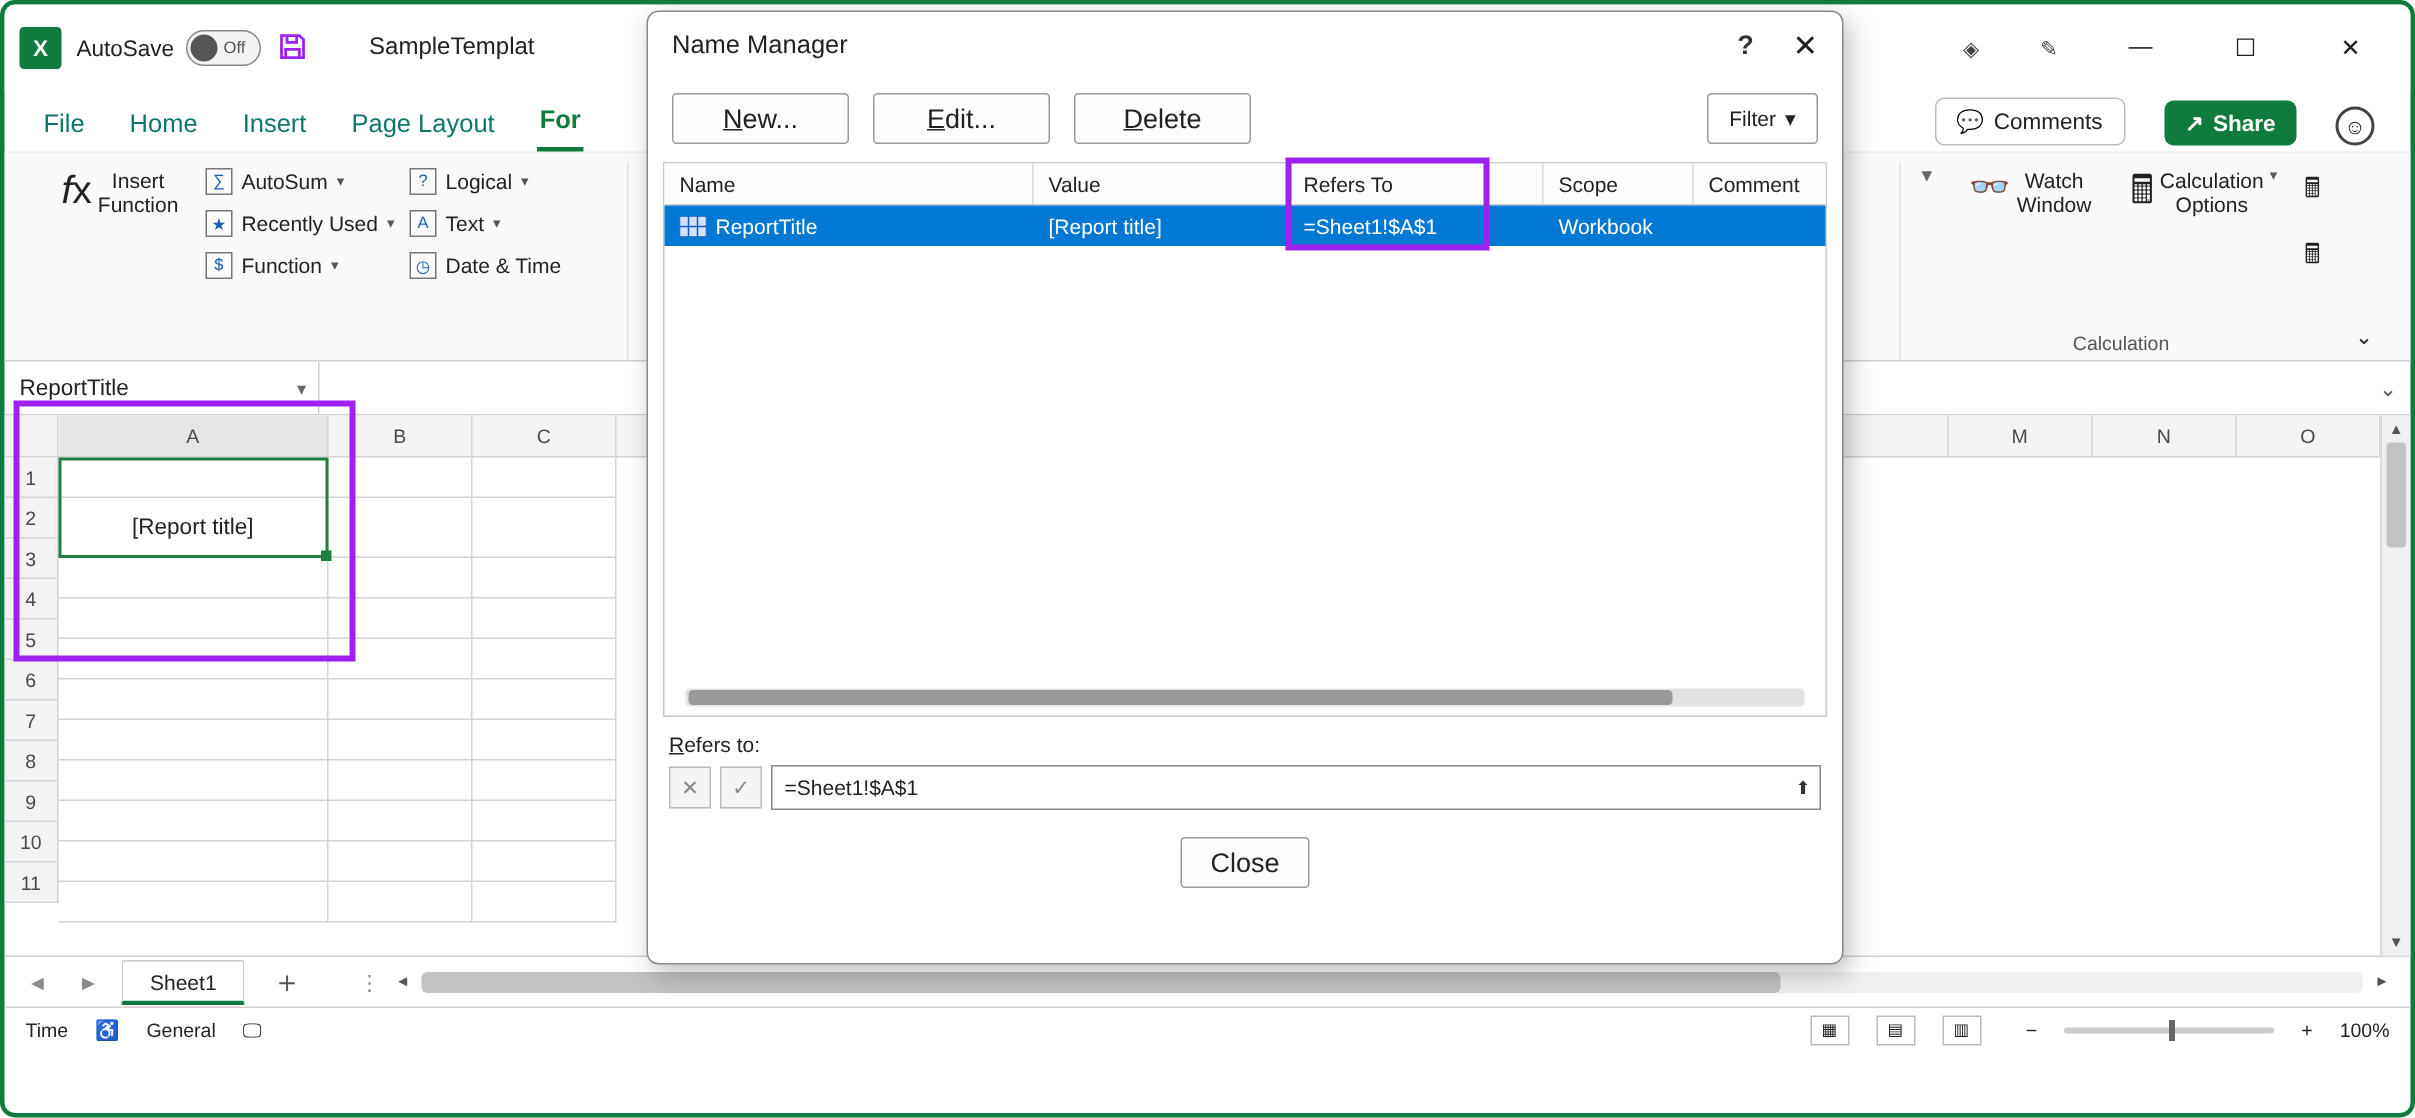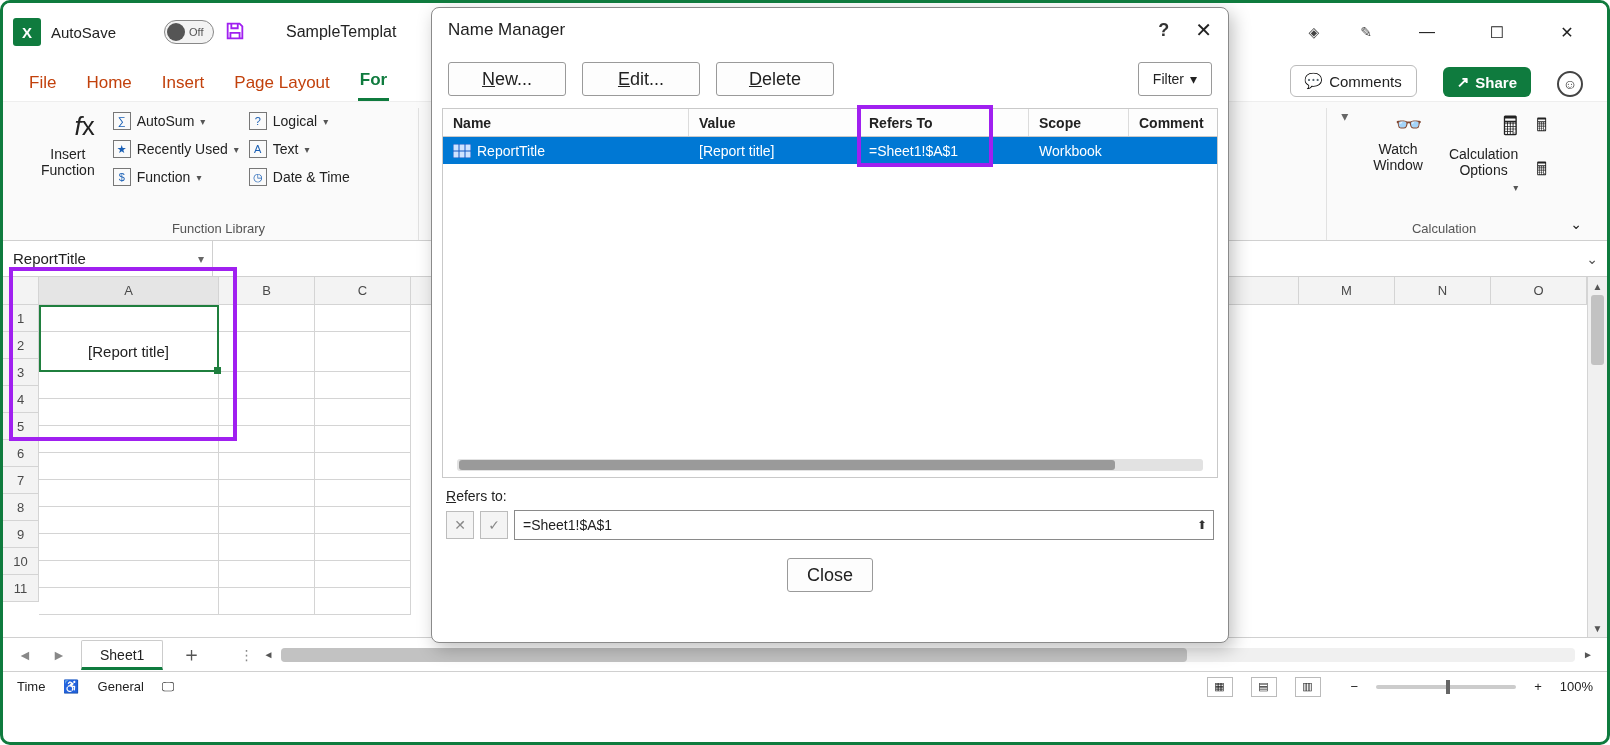--- a/index.html
+++ b/index.html
@@ -21,46 +21,46 @@
     position:relative; overflow:hidden; background:#fff;
   }
 
   
   .titlebar {
     height:58px; display:flex; align-items:center; padding:0 10px; gap:10px;
     background:#fff;
   }
   .app-icon { width:28px; height:28px; background:var(--excel-green); border-radius:3px; display:flex; align-items:center; justify-content:center; color:#fff; font-weight:bold; font-size:15px;}
   .autosave { display:flex; align-items:center; gap:8px; font-size:15px; }
-  .toggle { width:50px; height:24px; border:1px solid #888; border-radius:12px; display:flex; align-items:center; padding:2px; gap:4px; background:#f3f3f3;margin-left:40px;}
+  .toggle { width:50px; height:24px; border:1px solid #888; border-radius:12px; display:flex; align-items:center; padding:2px; gap:4px; background:#f3f3f3;}
   .toggle .knob{ width:18px; height:18px; border-radius:50%; background:#555;}
   .toggle .lbl{ font-size:11px; color:#555;}
   .save-icon svg { width:22px; height:22px; stroke:#a020f0; fill:none; stroke-width:2;}
   .win-title { font-size:16px; margin-left:30px; }
   .title-spacer{flex:1;}
   .title-right { display:flex; align-items:center; gap:30px; margin-right:10px;}
   .title-right .ico { width:22px; height:22px; display:flex; align-items:center; justify-content:center; color:#444;}
   .winbtn { width:40px; height:30px; display:flex; align-items:center; justify-content:center; font-size:16px;}
 
   
   .tabs { height:40px; display:flex; align-items:flex-end; gap:26px; padding:0 24px; font-size:17px;}
-  .tabs .tab { padding:4px 2px 8px; cursor:pointer; color:#c2410c;}
+  .tabs .tab { padding:4px 2px 8px; cursor:pointer; color:#0f766e;}
   .tabs .tab.active { color:var(--excel-green); border-bottom:3px solid var(--excel-green); font-weight:600;}
   .tabs-spacer{flex:1;}
   .comments-btn, .share-btn { display:flex; align-items:center; gap:6px; padding:6px 14px; border:1px solid #bbb; border-radius:6px; font-size:15px; margin-bottom:4px;}
   .share-btn { background:var(--excel-green); color:#fff; border:none; font-weight:600;}
   .smiley { width:26px; height:26px; border:2px solid #444; border-radius:50%; display:flex; align-items:center; justify-content:center; font-size:14px; margin-bottom:4px;}
 
   
   .ribbon { height:140px; display:flex; border-top:1px solid #eee; border-bottom:1px solid var(--light-border); padding:6px 16px 0; background:#fafafa;}
   .rgroup { padding:0 14px; border-right:1px solid #e1e1e1; display:flex; flex-direction:column; }
   .rgroup:last-child{border-right:none;}
   .rgroup .body { flex:1; display:flex; gap:10px; align-items:flex-start;}
   .rgroup .label { text-align:center; font-size:13px; color:#555; padding:4px 0;}
-  .bigbtn { display:flex; flex-direction:column; align-items:flex-end; gap:4px; padding:4px 8px; font-size:14px; line-height:1.15;}
+  .bigbtn { display:flex; flex-direction:row; align-items:flex-start; gap:4px; padding:4px 8px; font-size:14px; line-height:1.15;}
   .bigbtn .icn { font-size:26px; }
   .smbtns { display:flex; flex-direction:column; gap:10px; padding-top:4px;}
   .smbtn { display:flex; align-items:center; gap:6px; font-size:14px; white-space:nowrap;}
   .smbtn .icn { width:18px; height:18px; border:1px solid #777; display:flex; align-items:center; justify-content:center; font-size:11px; color:#1a5fb4;}
   .caret::after{ content:" \25BE"; font-size:10px; color:#555;}
 
   
   .fbar { height:36px; display:flex; align-items:stretch; border-bottom:1px solid var(--light-border);}
   .namebox { width:210px; display:flex; align-items:center; padding:0 10px; border-right:1px solid var(--light-border); font-size:15px; position:relative;}
   .namebox .dd { position:absolute; right:8px; color:#666; font-size:12px;}
@@ -118,21 +118,21 @@
   .dlg-title .spacer{flex:1;}
   .dlg-title .help{ font-size:18px; font-weight:bold; margin-right:26px; color:#333;}
   .dlg-title .close{ font-size:20px; color:#222; cursor:pointer;}
   .dlg-toolbar { display:flex; gap:16px; padding:10px 16px 12px; align-items:center;}
   .dlg-btn { min-width:118px; height:34px; border:1px solid var(--btn-border); background:#fdfdfd; border-radius:3px; display:flex; align-items:center; justify-content:center; font-size:18px;}
   .dlg-btn .ul{ text-decoration:underline;}
   .dlg-toolbar .spacer{flex:1;}
   .dlg-filter { height:34px; padding:0 14px; border:1px solid var(--btn-border); border-radius:3px; display:flex; align-items:center; gap:6px; font-size:14px;}
   .dlg-list { margin:0 10px; border:1px solid #c9c9c9; height:370px; display:flex; flex-direction:column; position:relative;}
   .dlg-head { height:28px; display:flex; background:#fdfdfd; border-bottom:1px solid #c9c9c9; font-size:14px;}
-  .dlg-head div { padding:4px 10px; border-right:1px solid #dcdcdc; display:flex; align-items:center;font-weight:bold;}
+  .dlg-head div { padding:4px 10px; border-right:1px solid #dcdcdc; display:flex; align-items:center;}
   .c-name{width:246px;} .c-value{width:170px;} .c-refers{width:170px;} .c-scope{width:100px;} .c-comment{flex:1; border-right:none !important;}
   .dlg-row { height:27px; display:flex; background:var(--selection-blue); color:#fff; font-size:14px;}
   .dlg-row div { padding:3px 10px; display:flex; align-items:center; gap:6px;}
   .rng-icon { width:18px; height:14px; display:inline-flex;}
   .rng-icon svg{ width:18px; height:14px;}
   .dlg-hscroll{ position:absolute; left:14px; right:14px; bottom:6px; height:12px; background:#e2e2e2; border-radius:3px;}
   .dlg-hscroll .thumb{ position:absolute; left:2px; top:1px; bottom:1px; width:88%; background:#9a9a9a; border-radius:3px;}
   .dlg-refers { padding:10px 14px 6px; font-size:14px;}
   .dlg-refbox { display:flex; align-items:center; gap:6px; padding:0 14px 12px;}
   .sqbtn { width:28px; height:28px; border:1px solid #bcbcbc; display:flex; align-items:center; justify-content:center; color:#888; background:#f4f4f4;}
@@ -221,21 +221,20 @@
         <div class="smbtn caret">
             <span class="icn">A</span>
             <span>Text</span>
           </div>
         <div class="smbtn">
             <span class="icn">◷</span>
             <span>Date &amp; Time</span>
           </div>
       </div>
     </div>
-    <div class="label">Function Library</div>
   </div>
 
   <div style="flex:1"></div>
 
   <div class="rgroup" style="border-left:1px solid #e1e1e1; border-right:none;">
     <div class="body">
       <div style="width:14px; display:flex; align-items:center; color:#666;">▾</div>
       <div class="bigbtn">
         <span class="icn" style="font-size:22px;">👓</span>
         <span style="white-space:pre; text-align:center;">Watch

